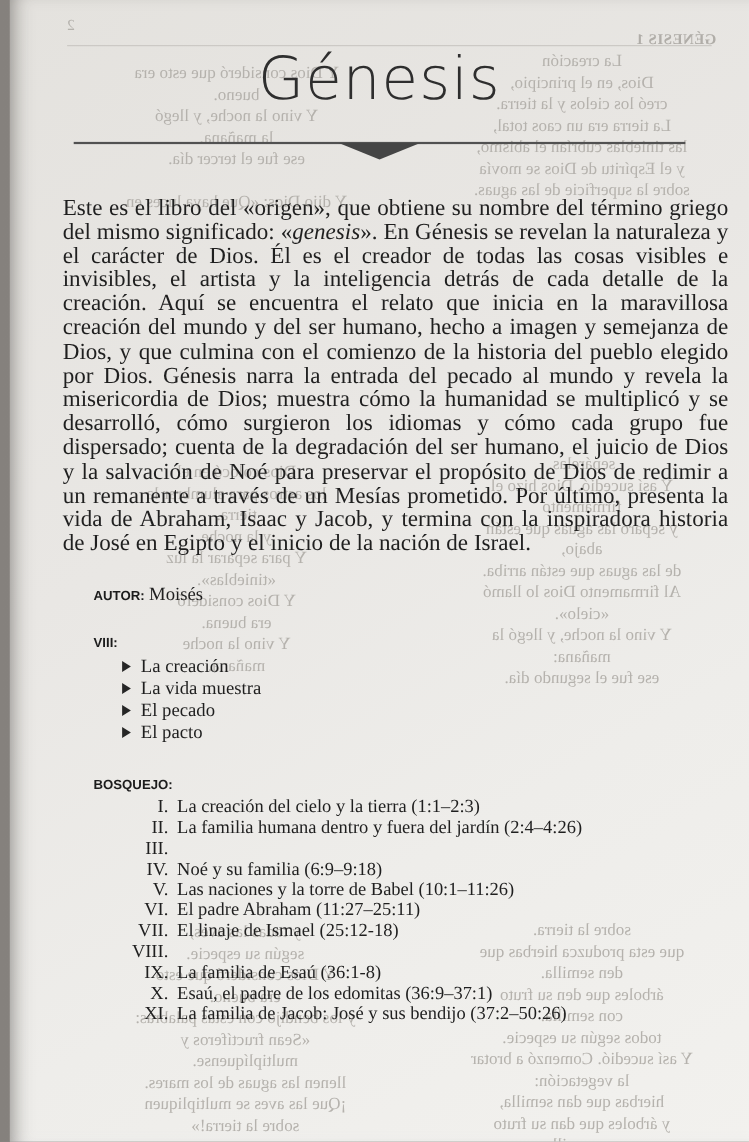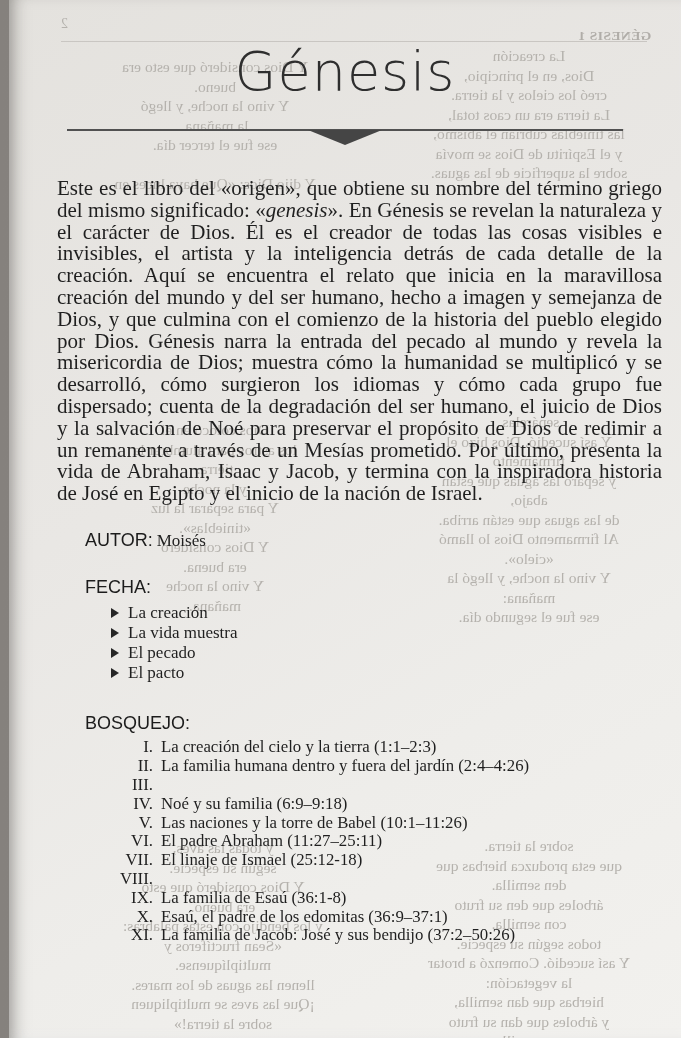--- a/index.html
+++ b/index.html
@@ -40,21 +40,21 @@
     position:absolute;left:50%;top:1px;transform:translateX(-50%);
     width:0;height:0;display:block;
     border-left:37px solid transparent;border-right:37px solid transparent;
     border-top:15px solid #454545;
   }
   p.intro{
     margin:33px 19px 0 48px;text-align:justify;
     font-size:21px;line-height:21.8px;color:#1f1f1f;
   }
   p.intro .it{font-style:italic;}
-  .h{font-family:"Liberation Sans",sans-serif;font-weight:normal;font-size:18px;color:#1c1c1c;}
+  .h{font-family:"Liberation Sans",sans-serif;font-weight:bold;font-size:12px;color:#1c1c1c;}
   .v{font-size:17px;color:#1f1f1f;}
   .meta{margin:25px 0 0 76px;line-height:20.5px;}
   .themes{margin:26px 0 0 76px;}
   .themes ul{list-style:none;margin:5px 0 0 0;padding:0;}
   .themes li{position:relative;padding-left:43px;line-height:20px;font-size:17px;color:#1f1f1f;}
   .themes .tri-bullet{
     position:absolute;left:26px;top:5px;width:0;height:0;
     border-top:5px solid transparent;border-bottom:5px solid transparent;
     border-left:8px solid #262626;
   }
@@ -143,21 +143,21 @@
     <p class="intro"><span>Este es el libro del «origen», que obtiene su nombre del término griego del mismo significado: «</span><span class="it">genesis</span><span>». En Génesis se revelan la naturaleza y el carácter de Dios. Él es el creador de todas las cosas visibles e invisibles, el artista y la inteligencia detrás de cada detalle de la creación. Aquí se encuentra el relato que inicia en la maravillosa creación del mundo y del ser humano, hecho a imagen y semejanza de Dios, y que culmina con el comienzo de la historia del pueblo elegido por Dios. Génesis narra la entrada del pecado al mundo y revela la misericordia de Dios; muestra cómo la humanidad se multiplicó y se desarrolló, cómo surgieron los idiomas y cómo cada grupo fue dispersado; cuenta de la degradación del ser humano, el juicio de Dios y la salvación de Noé para preservar el propósito de Dios de redimir a un remanente a través de un Mesías prometido. Por último, presenta la vida de Abraham, Isaac y Jacob, y termina con la inspiradora historia de José en Egipto y el inicio de la nación de Israel.</span></p>
 
     <div class="meta">
       <div>
         <span class="h">AUTOR:</span>
         <span class="v">Moisés</span>
       </div>
     </div>
 
     <div class="themes">
-      <div class="h">FECHA:</div>
+      <div class="h">VIII:</div>
       <ul>
         <li><span class="tri-bullet"></span><span>La creación</span></li>
         <li><span class="tri-bullet"></span><span>La vida muestra</span></li>
         <li><span class="tri-bullet"></span><span>El pecado</span></li>
         <li><span class="tri-bullet"></span><span>El pacto</span></li>
       </ul>
     </div>
 
     <div class="outline">
       <div class="h">BOSQUEJO:</div>

